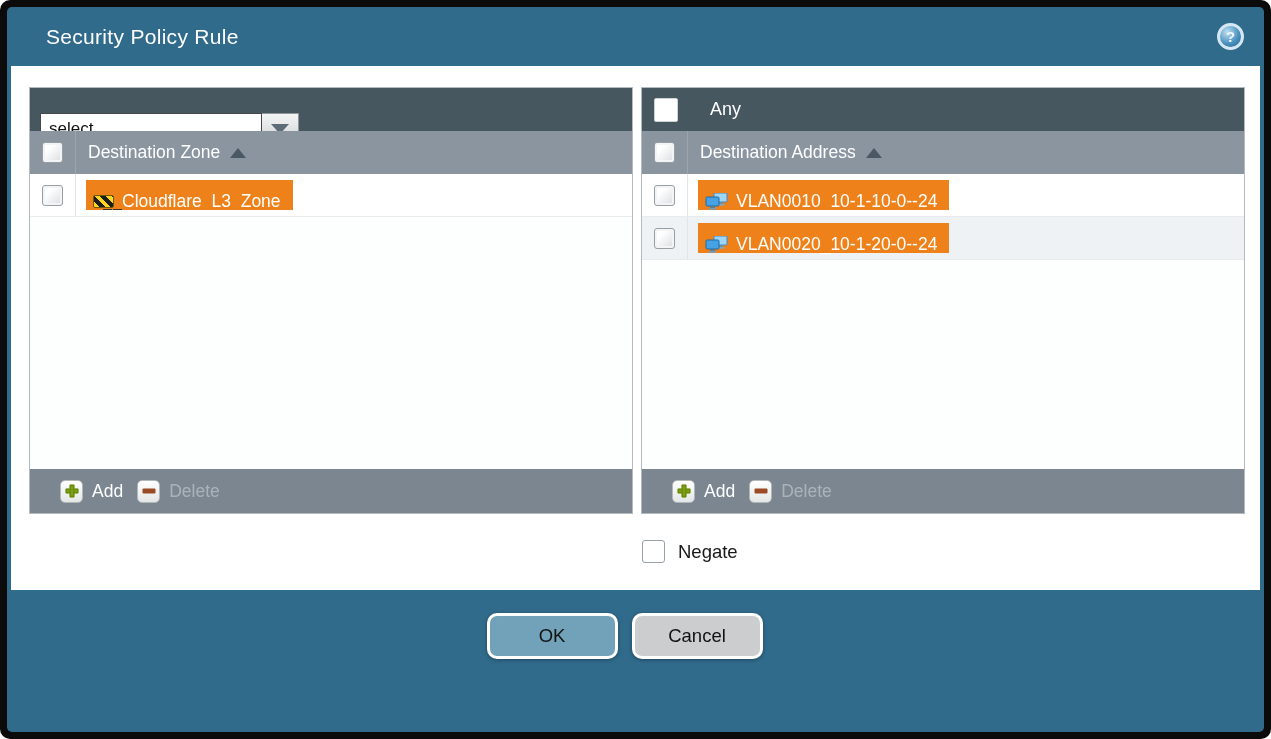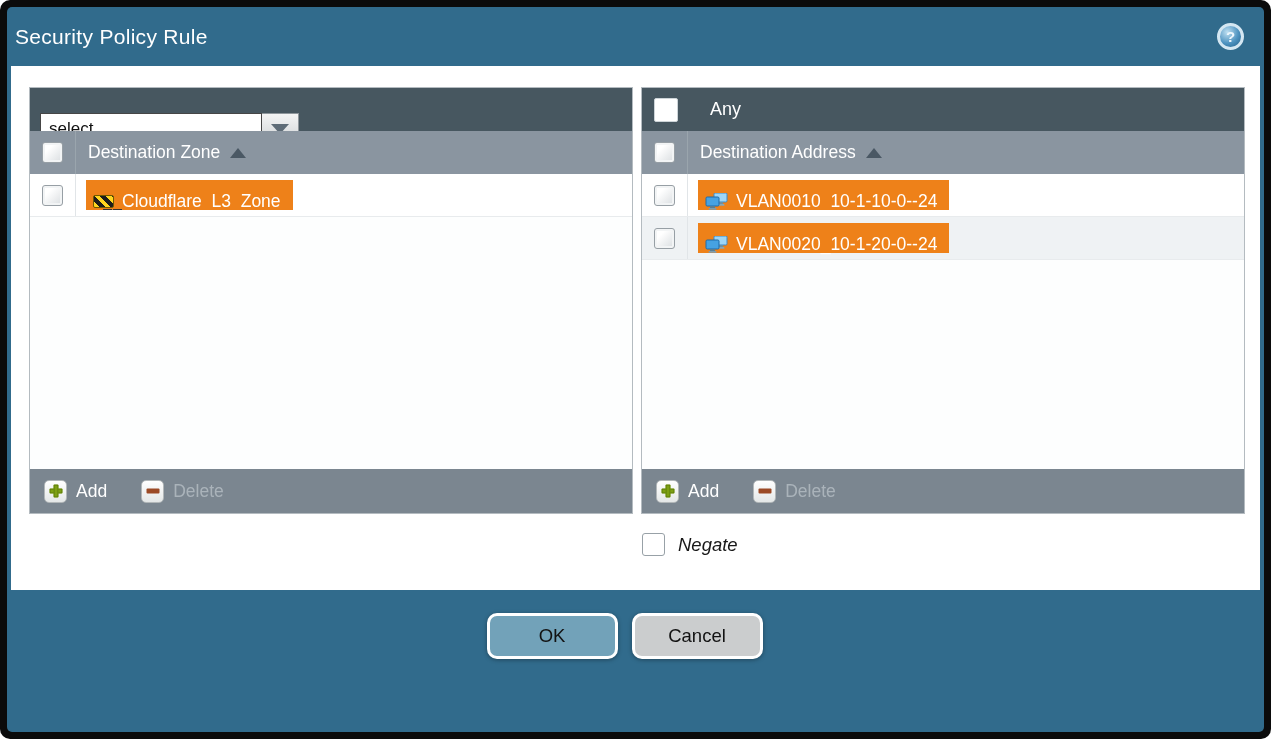--- a/index.html
+++ b/index.html
@@ -10,21 +10,21 @@
     background:#0b0b0b; border-radius:10px;
     padding:7px; overflow:hidden;
   }
   .dialog {
     width:100%; height:100%;
     background:#316b8c; border-radius:5px;
     display:flex; flex-direction:column; overflow:hidden;
   }
 
   
-  .titlebar { height:59px; display:flex; align-items:center; padding:0 20px 0 8px; }
+  .titlebar { height:59px; display:flex; align-items:center; padding:0 20px 0 39px; }
   .title { color:#fff; font-size:21px; font-weight:400; letter-spacing:.3px; }
   .help {
     margin-left:auto; width:27px; height:27px; border-radius:50%;
     background:radial-gradient(circle at 35% 30%, #bfe0f2, #4e93c0 55%, #215f88);
     border:3px solid #d4e7f2; color:#eef7fd;
     display:flex; align-items:center; justify-content:center;
     font-size:15px; font-weight:bold; cursor:pointer;
   }
 
   
@@ -90,34 +90,34 @@
 
   
   .zone-icon {
     width:21px; height:13px; border-radius:2px;
     background:repeating-linear-gradient(45deg, #ffd51e 0 4px, #1d1d1d 4px 8px);
     border:1px solid #6e5a00;
     box-shadow: 4px 8px 0 -6px #333, 14px 8px 0 -6px #333;
   }
   .addr-icon { width:23px; height:17px; display:block; }
 
-  .panel-footer { background:#7b8690; height:44px; display:flex; align-items:center; gap:34px; padding:0 14px; flex:none; }
+  .panel-footer { background:#7b8690; height:44px; display:flex; align-items:center; gap:14px; padding:0 30px; flex:none; }
   .tool { display:flex; align-items:center; gap:9px; font-size:17.5px; color:#fff; cursor:pointer; }
   .tool .label-disabled { color:#aab3ba; }
   .mini-btn {
     width:23px; height:23px; border-radius:5px; position:relative;
     background:linear-gradient(#ffffff,#e4e7e7); border:1px solid #b2b7b9;
   }
   .mini-btn .h-bar { position:absolute; left:50%; top:50%; width:13px; height:5px; transform:translate(-50%,-50%); border-radius:1px; }
   .mini-btn .v-bar { position:absolute; left:50%; top:50%; width:5px; height:13px; transform:translate(-50%,-50%); border-radius:1px; }
   .green { background:#7da013; box-shadow:0 0 0 1px #5c7a0a inset; }
   .brick { background:#9c4a26; }
 
   
-  .negate-row { display:flex; align-items:flex-end; margin-top:19px; margin-left:613px;font-style:italic; }
+  .negate-row { display:flex; align-items:flex-end; margin-top:26px; margin-left:613px; }
   .negate-check { width:23px; height:23px; border:1px solid #98a1a7; border-radius:3px; background:#fff; cursor:pointer; }
   .negate-label { margin-left:13px; font-size:18.5px; color:#181818; }
 
   
   .bottombar { height:92px; display:flex; align-items:center; justify-content:center; gap:14px; padding-right:22px; }
   .btn {
     min-width:131px; height:46px; border-radius:10px; border:3px solid #ffffff;
     font-size:18.5px; color:#121212; display:flex; align-items:center; justify-content:center;
     cursor:pointer; box-shadow:0 1px 4px rgba(0,0,0,.35); font-family:"Liberation Sans",sans-serif;
   }

